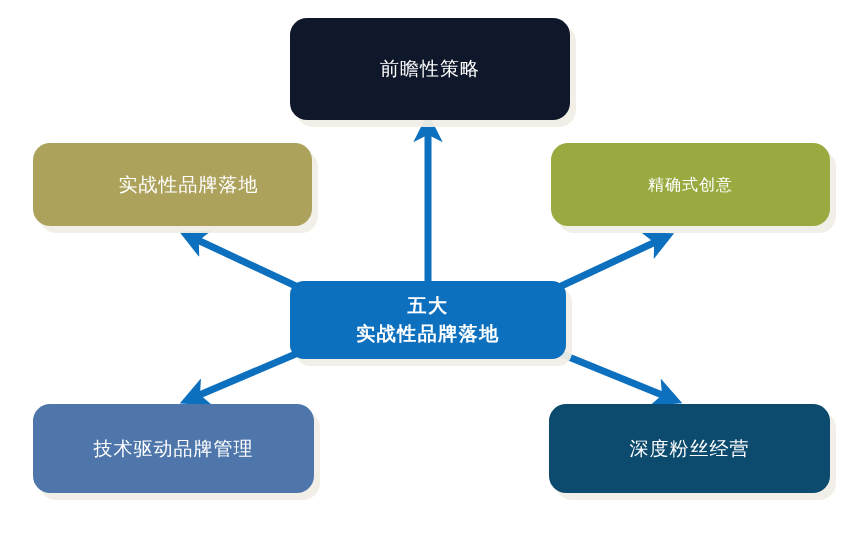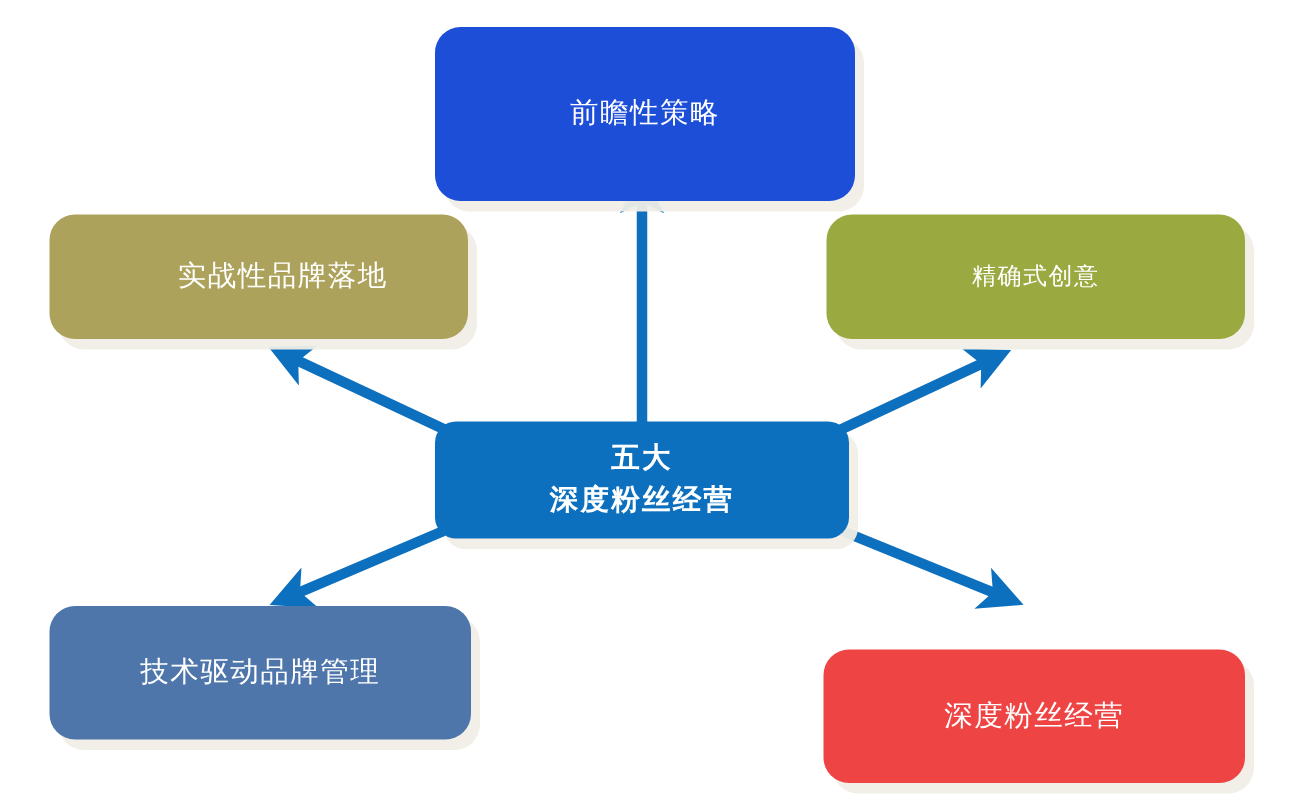--- a/index.html
+++ b/index.html
@@ -59,22 +59,22 @@
     font-weight: bold;
     line-height: 1.45;
     letter-spacing: 1.5px;
   }
 
   
   #node-top {
     left: 290px;
     top: 18px;
     width: 280px;
-    height: 116px;
-    background: #1d4ed8;
+    height: 102px;
+    background: #0f172a;
   }
   #node-top .node-label { font-size: 19px; }
 
   
   #node-upper-left {
     left: 33px;
     top: 143px;
     width: 279px;
     height: 83px;
     background: #ADA25B;
@@ -102,22 +102,21 @@
     text-align: right;
   }
   #node-lower-left .node-label { font-size: 19px; }
 
   
   #node-lower-right {
     left: 549px;
     top: 404px;
     width: 281px;
     height: 89px;
-    background: #ef4444;
-    margin-top: 29px;
+    background: #0c4a6e;
   }
   #node-lower-right .node-label { font-size: 19px; }
 </style>
 </head>
 <body>
 
 <div id="canvas">
 
   <svg id="arrow-layer" viewBox="0 0 866 533" width="866" height="533" xmlns="http://www.w3.org/2000/svg">
     <defs>
@@ -144,21 +143,21 @@
   <div class="node" id="node-upper-left">
     <span class="node-label">实战性品牌落地</span>
   </div>
 
   <div class="node" id="node-upper-right">
     <span class="node-label">精确式创意</span>
   </div>
 
   <div class="node" id="node-center">
     <span class="node-label">五大
-深度粉丝经营</span>
+实战性品牌落地</span>
   </div>
 
   <div class="node" id="node-lower-left">
     <span class="node-label">技术驱动品牌管理</span>
   </div>
 
   <div class="node" id="node-lower-right">
     <span class="node-label">深度粉丝经营</span>
   </div>
 

